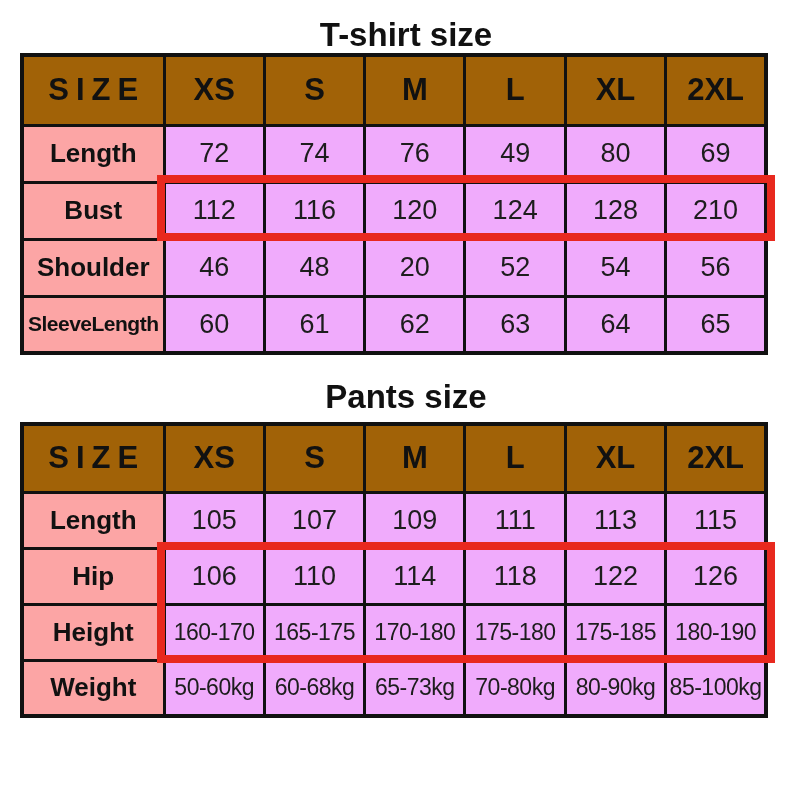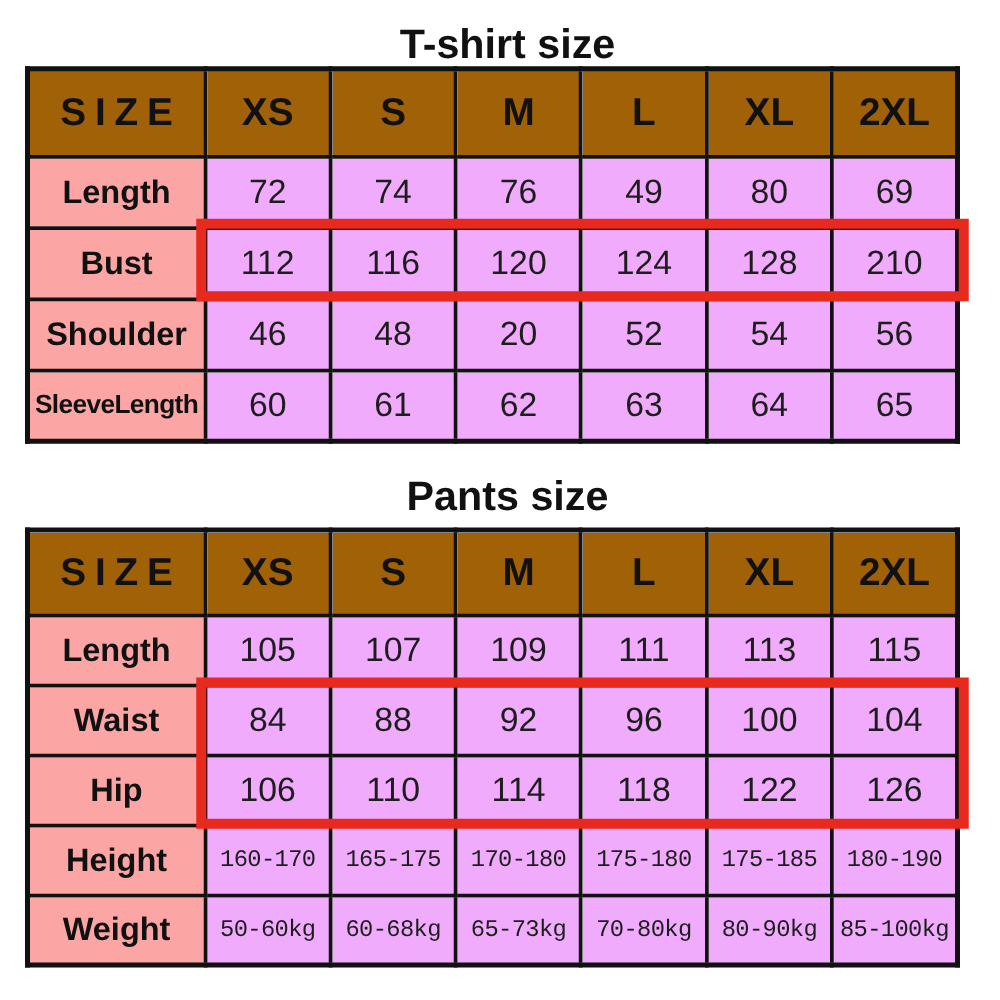--- a/index.html
+++ b/index.html
@@ -31,21 +31,21 @@
     background:#a16207; color:#111111;
     font-size:31px; font-weight:bold;
   }
   th.corner { font-size:34px; font-weight:800; letter-spacing:7px; text-indent:7px; }
   th.rlabel {
     background:#fca5a5; color:#111111;
     font-size:26px; font-weight:bold;
   }
   th.rlabel.tight { font-size:21px; letter-spacing:-0.5px; }
   td { font-size:27px; font-weight:400; color:#1d1d1d; background:#f0abfc; }
-  td.range { font-size:19px; letter-spacing:-0.5px;font-family:Liberation Mono, monospace; }
+  td.range { font-size:23px; letter-spacing:-0.5px; }
 
   .t-shirt tr.head { height:70px; }
   .t-shirt tr.data { height:57px; }
   .pants tr.head   { height:68px; }
   .pants tr.data   { height:56px; }
 
   .red-box {
     position:absolute; box-sizing:border-box;
     border:8px solid #E8291E; background:transparent;
     pointer-events:none;
@@ -146,29 +146,20 @@
       <tr class="data">
         <th class="rlabel">Length</th>
         <td>105</td>
         <td>107</td>
         <td>109</td>
         <td>111</td>
         <td>113</td>
         <td>115</td>
       </tr>
       <tr class="data">
-        <th class="rlabel">Waist</th>
-        <td>84</td>
-        <td>88</td>
-        <td>92</td>
-        <td>96</td>
-        <td>100</td>
-        <td>104</td>
-      </tr>
-      <tr class="data">
         <th class="rlabel">Hip</th>
         <td>106</td>
         <td>110</td>
         <td>114</td>
         <td>118</td>
         <td>122</td>
         <td>126</td>
       </tr>
       <tr class="data">
         <th class="rlabel">Height</th>

